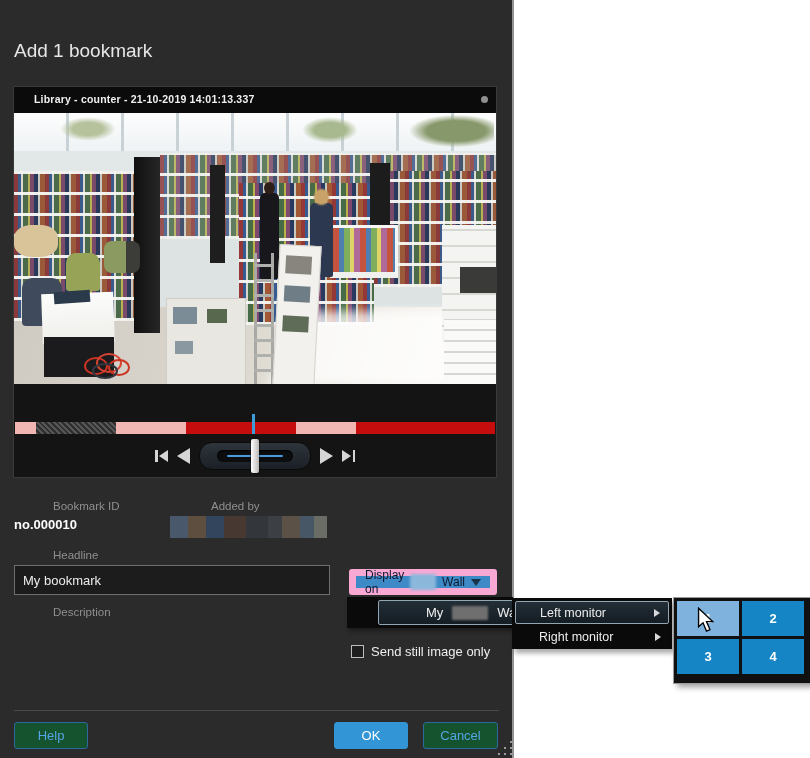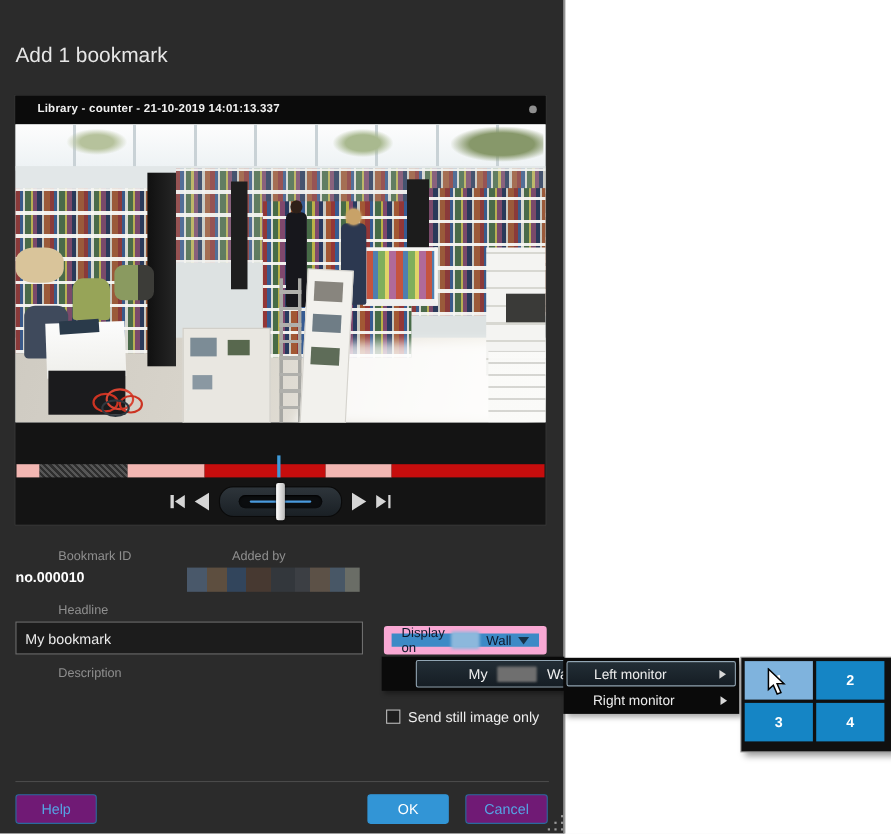--- a/index.html
+++ b/index.html
@@ -160,21 +160,21 @@
 
   .cursor-svg{position:absolute;left:697px;top:607px;width:18px;height:26px;}
 
   
   .chk-box{position:absolute;left:351px;top:645px;width:13px;height:13px;box-sizing:border-box;
       border:1px solid #bdbdbd;background:#1e1e1e;}
   .chk-label{position:absolute;left:371px;top:644px;font-size:13px;color:#ededed;}
   .divider{position:absolute;left:14px;top:710px;width:485px;height:1px;background:#4a4a4a;}
   .btn{position:absolute;top:722px;height:27px;box-sizing:border-box;border-radius:3px;font-size:13px;
       display:flex;align-items:center;justify-content:center;}
-  .btn.ghost{background:#701a75;border:1px solid #2a6a9e;color:#55a4e4;}
+  .btn.ghost{background:#14532d;border:1px solid #2a6a9e;color:#55a4e4;}
   .btn.primary{background:#3295d6;border:1px solid #3295d6;color:#ffffff;}
   .help{left:14px;width:74px;} .ok{left:334px;width:74px;} .cancel{left:423px;width:75px;}
   .grip{position:absolute;left:498px;top:741px;width:14px;height:16px;}
   .grip i{position:absolute;width:2px;height:2px;background:#9a9a9a;}
 </style>
 </head>
 <body>
 
 <div id="screen">
 

